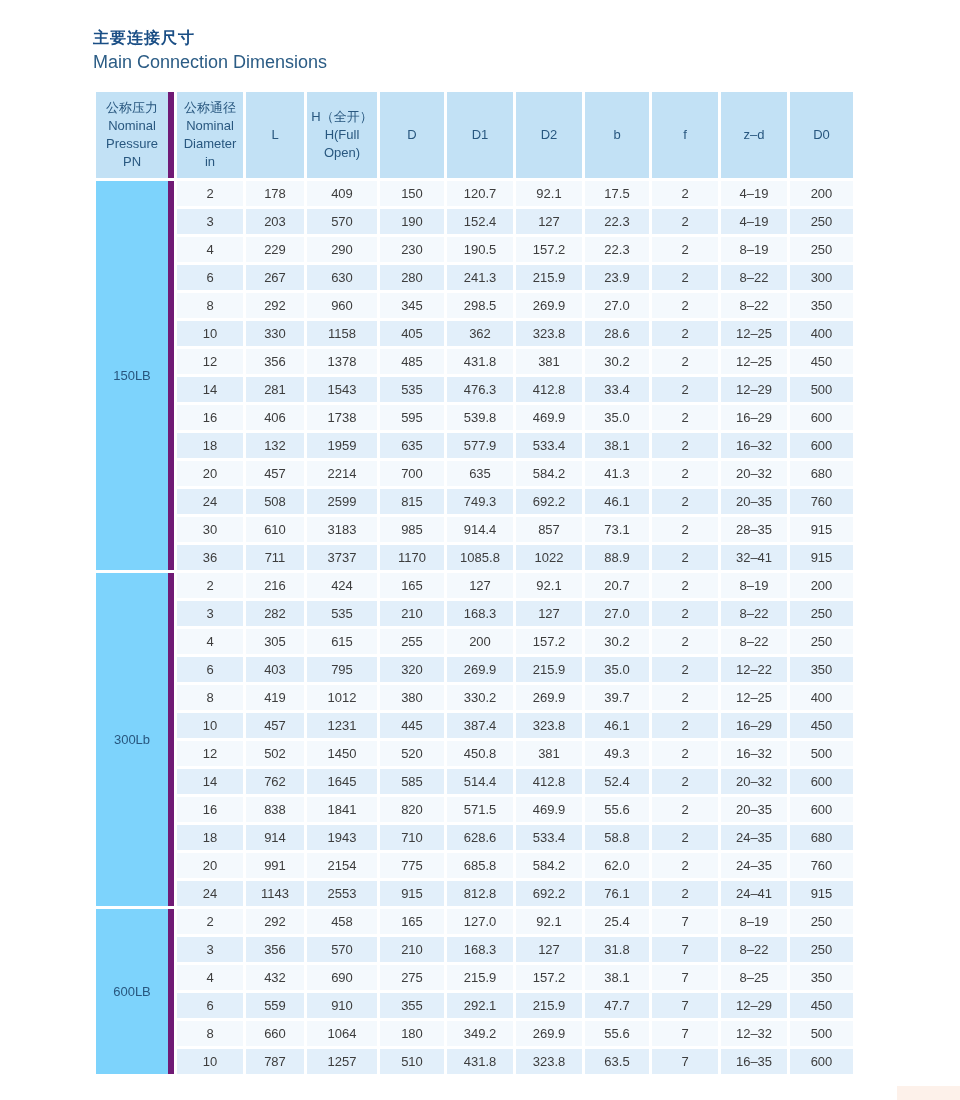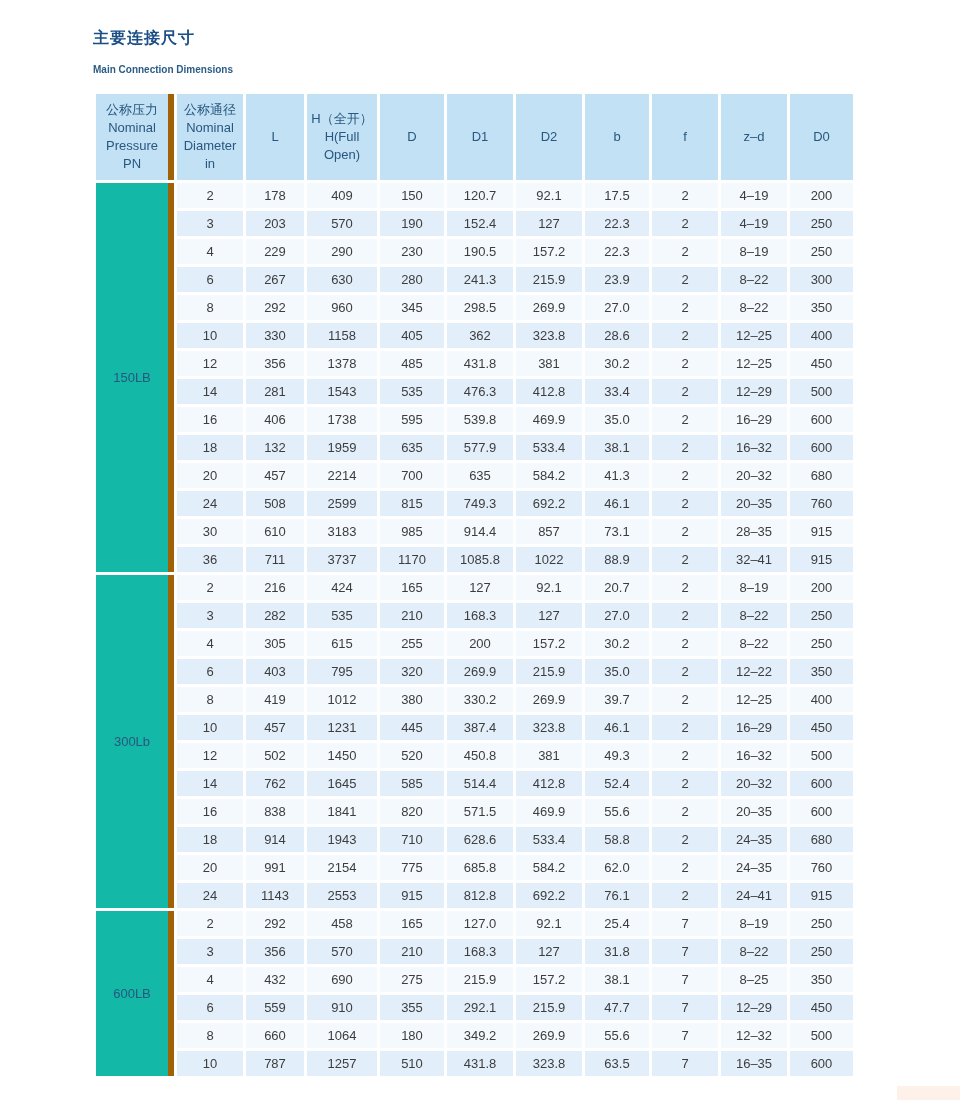--- a/index.html
+++ b/index.html
@@ -9,21 +9,21 @@
     font-family:"Liberation Sans", sans-serif;
     position:relative;
     overflow:hidden;
   }
   .page{padding:28px 0 0 93px;}
   .title-zh{
     font-size:16px;font-weight:bold;color:#1a4e85;
     letter-spacing:1px;line-height:1.2;margin:0;
   }
   .title-en{
-    font-size:10px;color:#2b5c85;margin-top:17px;font-weight:bold;
+    font-size:18px;color:#2b5c85;margin-top:5px;
   }
   table.dims{
     border-collapse:separate;
     border-spacing:3px;
     table-layout:fixed;
     margin-top:16px;
   }
   col.c-group{width:78px;}
   col.c-dia{width:66px;}
   col.c-L{width:58px;}
@@ -40,33 +40,33 @@
     color:#28577f;
     font-weight:normal;
     font-size:13px;
     line-height:1.4;
     height:86px;
     text-align:center;
     vertical-align:middle;
     white-space:pre-line;
     padding:0 1px;
   }
-  th.first, td.group-cell{border-right:6px solid #a16207;}
+  th.first, td.group-cell{border-right:6px solid #701a75;}
   td{
     height:25px;
     font-size:13px;
     color:#3d3d3d;
     text-align:center;
     vertical-align:middle;
     padding:0;
   }
   tbody tr:nth-child(odd) td.val{background:#f4f9fd;}
   tbody tr:nth-child(even) td.val{background:#e2effa;}
   td.group-cell{
-    background:#14b8a6;
+    background:#7dd3fc;
     color:#28577f;
     font-size:13px;
   }
   .corner-deco{
     position:absolute;
     left:897px;top:1086px;width:63px;height:14px;
     background:#fdf1ea;
   }
 </style>
 </head>

